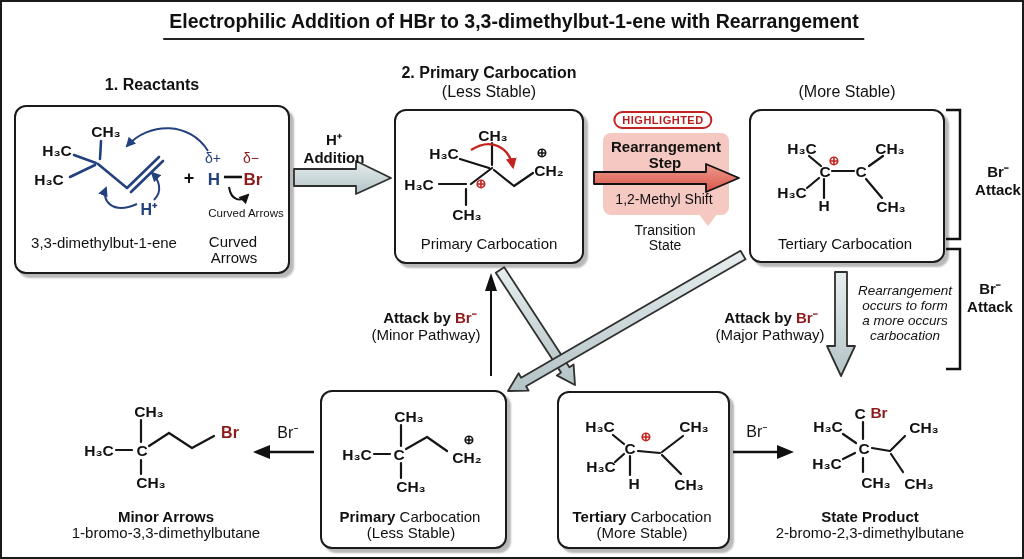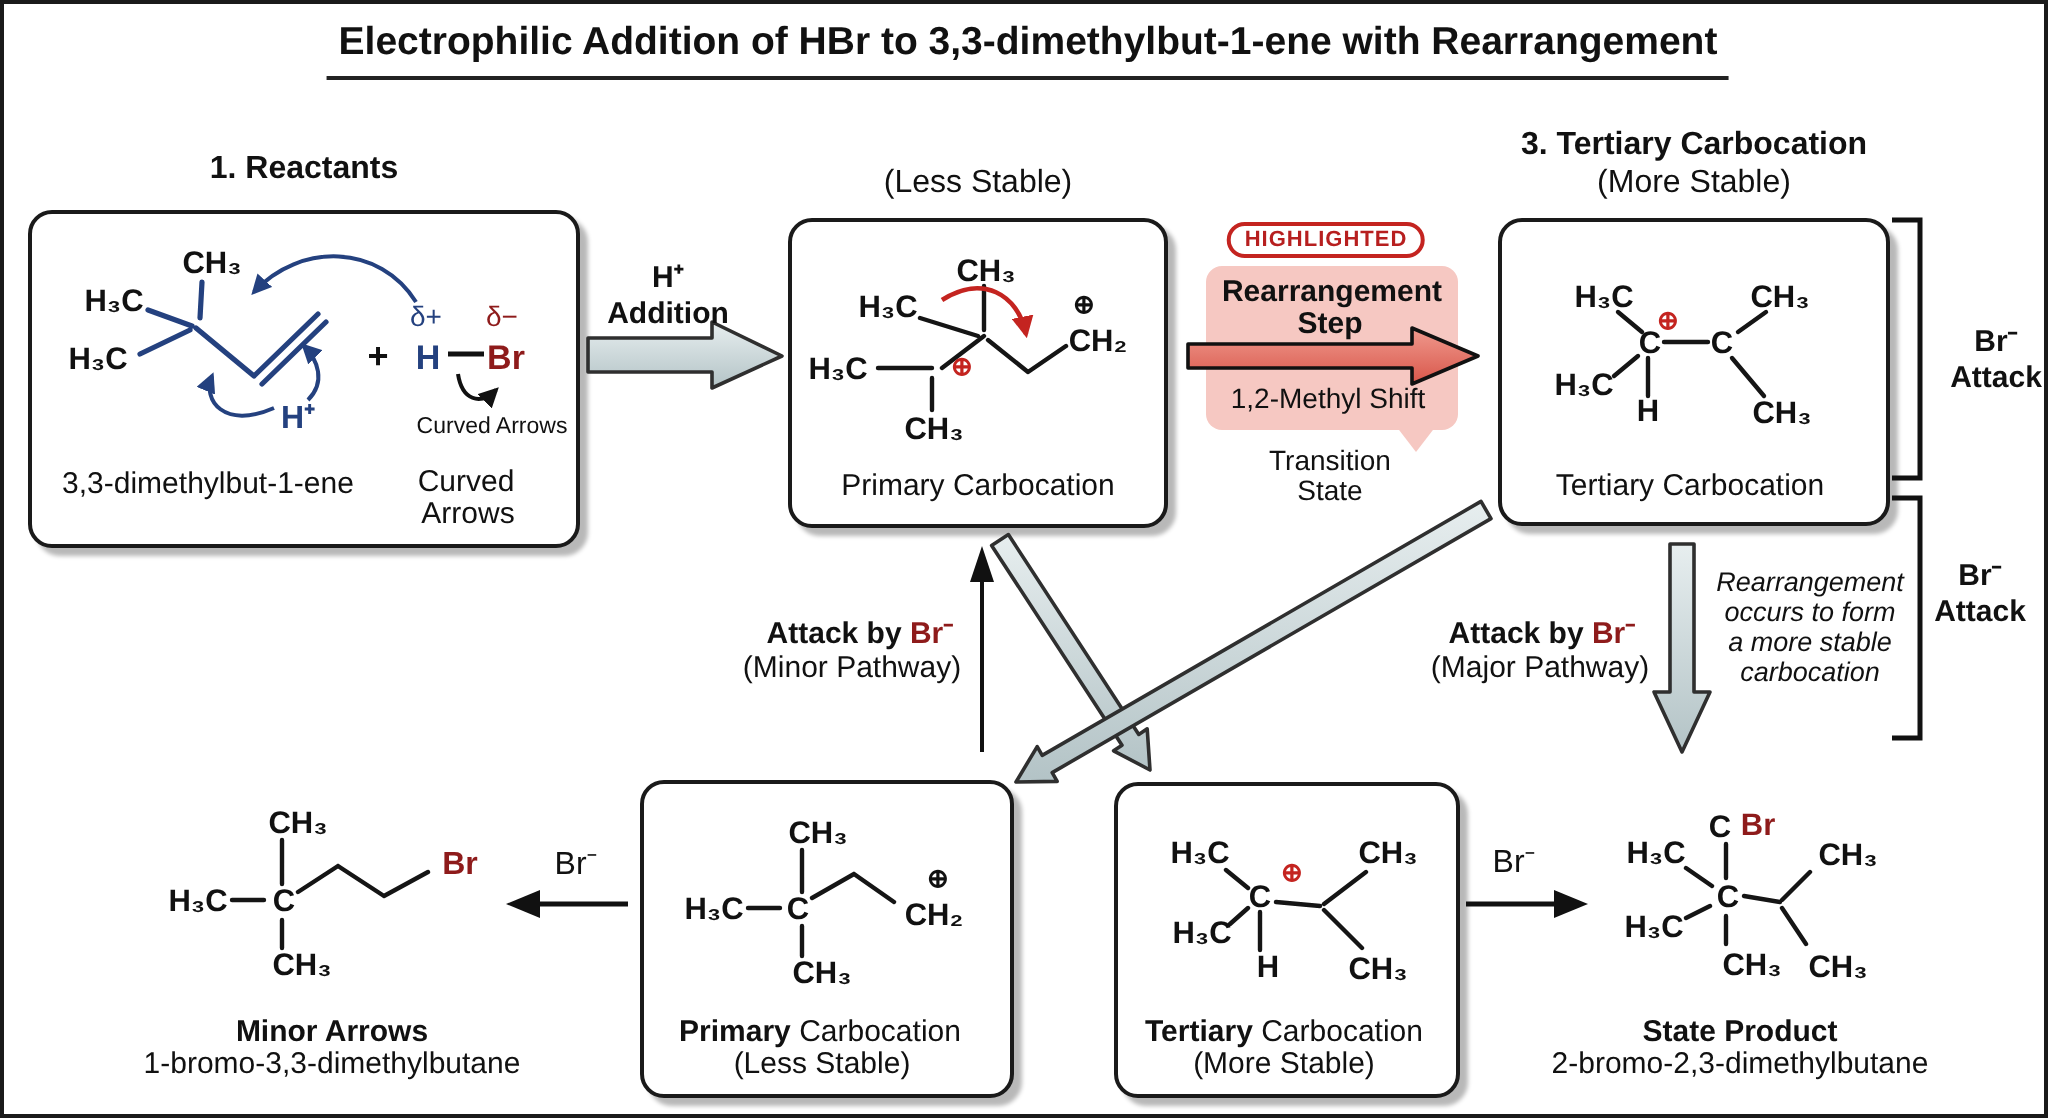--- a/index.html
+++ b/index.html
@@ -133,22 +133,22 @@
       <line x1="312" y1="450" x2="265" y2="450" stroke="#111" stroke-width="2.5"></line>
       <polygon points="251,450 268,443 268,457" fill="#111"></polygon>
     </g>
     <g>
       <line x1="731" y1="450" x2="778" y2="450" stroke="#111" stroke-width="2.5"></line>
       <polygon points="792,450 775,443 775,457" fill="#111"></polygon>
     </g>
   </svg>
 
   <div class="t b s16" style="left:150px;top:83px">1. Reactants</div>
+  <div class="t b s16" style="left:487px;top:71px">2. Primary Carbocation</div>
   <div class="t s16" style="left:487px;top:90px">(Less Stable)</div>
-  <div class="t b s16" style="left:845px;top:71px">3. Tertiary Carbocation</div>
   <div class="t s16" style="left:845px;top:90px">(More Stable)</div>
 
   <div class="t atom" style="left:104px;top:130px">CH₃</div>
   <div class="t atom" style="left:55px;top:149px">H₃C</div>
   <div class="t atom" style="left:47px;top:178px">H₃C</div>
   <div class="t b s18" style="left:187px;top:176px">+</div>
   <div class="t s14 blue" style="left:211px;top:156px">δ+</div>
   <div class="t s14 dred" style="left:249px;top:156px">δ−</div>
   <div class="t b s17 blue" style="left:212px;top:177px">H</div>
   <div class="t b s17 dred" style="left:251px;top:177px">Br</div>
@@ -191,21 +191,21 @@
   <div class="t b s15" style="left:988px;top:286px">Br⁻</div>
   <div class="t b s15" style="left:988px;top:304px">Attack</div>
 
   <div class="t b s15" style="left:428px;top:315px"><span>Attack by </span><span class="dred">Br⁻</span></div>
   <div class="t s15" style="left:424px;top:332px">(Minor Pathway)</div>
   <div class="t b s15" style="left:769px;top:315px"><span>Attack by </span><span class="dred">Br⁻</span></div>
   <div class="t s15" style="left:768px;top:332px">(Major Pathway)</div>
 
   <div class="t i s13" style="left:903px;top:289px">Rearrangement</div>
   <div class="t i s13" style="left:903px;top:304px">occurs to form</div>
-  <div class="t i s13" style="left:903px;top:319px">a more stable</div>
+  <div class="t i s13" style="left:903px;top:319px">a more occurs</div>
   <div class="t i s13" style="left:903px;top:334px">carbocation</div>
 
   <div class="t atom" style="left:147px;top:410px">CH₃</div>
   <div class="t atom" style="left:97px;top:449px">H₃C</div>
   <div class="t atom" style="left:140px;top:449px">C</div>
   <div class="t atom" style="left:149px;top:481px">CH₃</div>
   <div class="t b s16 dred" style="left:228px;top:431px">Br</div>
   <div class="t s16" style="left:286px;top:431px">Br⁻</div>
   <div class="t b s15" style="left:164px;top:514px">Minor Arrows</div>
   <div class="t s15" style="left:164px;top:530px">1-bromo-3,3-dimethylbutane</div>

